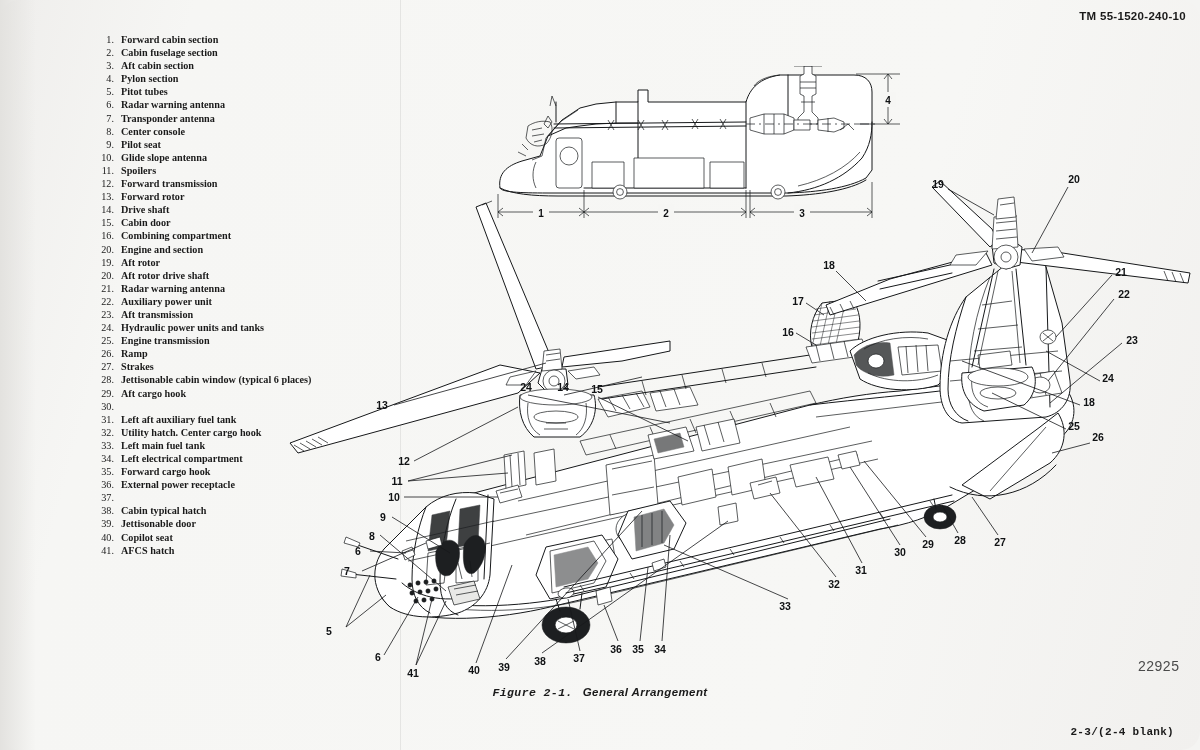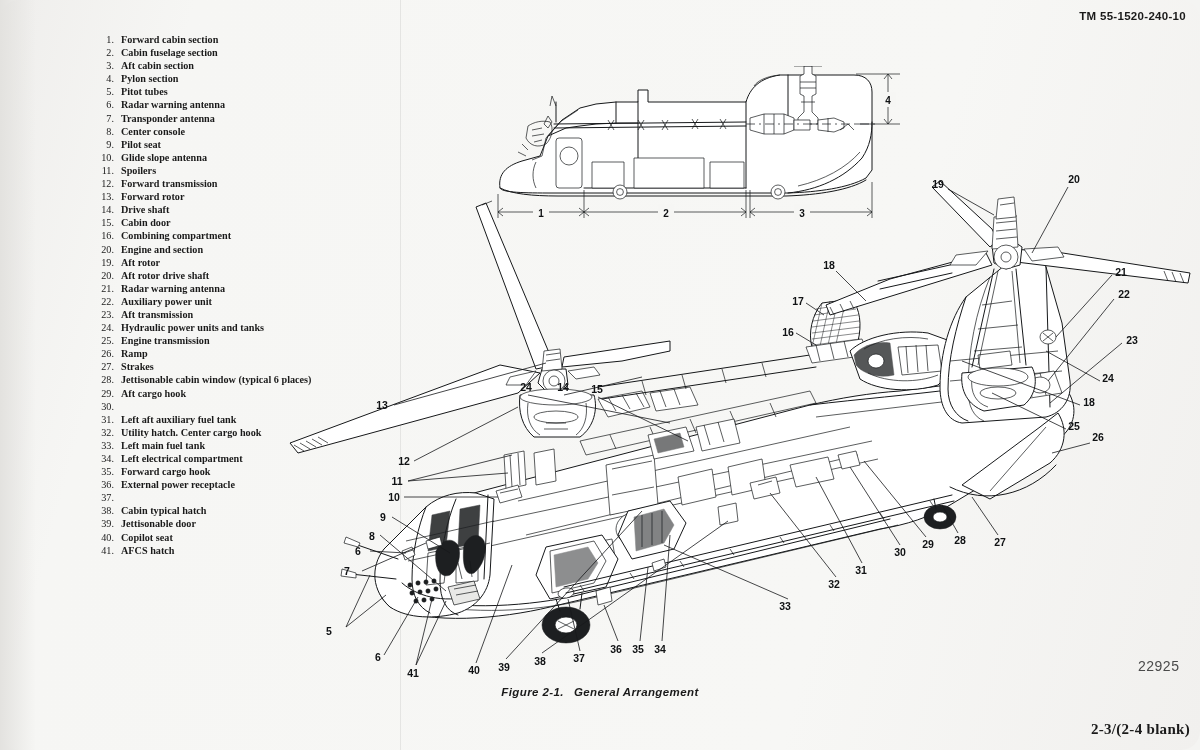--- a/index.html
+++ b/index.html
@@ -28,32 +28,32 @@
     background:rgba(0,0,0,.07);
   }
 
   
   .doc-id{
     position:absolute;right:14px;top:10px;
     font-family:"Liberation Sans", sans-serif;
     font-size:11.5px;font-weight:bold;letter-spacing:.3px;
   }
   .page-no{
-    position:absolute;right:10px;bottom:12px;
-    font-family:Liberation Serif, serif;
-    font-size:15px;font-weight:bold;letter-spacing:.3px;
+    position:absolute;right:26px;bottom:12px;
+    font-family:Liberation Mono, monospace;
+    font-size:11px;font-weight:bold;letter-spacing:.3px;
   }
   .fig-caption{
     position:absolute;left:0;right:0;top:686px;
     text-align:center;
     font-family:"Liberation Sans", sans-serif;
     font-style:italic;font-weight:bold;font-size:11.5px;
     letter-spacing:.4px;
   }
-  .fig-caption .num{margin-right:10px;}
+  .fig-caption .num{margin-right:10px;font-family:Liberation Mono, monospace;}
   .draw-no{
     position:absolute;left:1138px;top:658px;
     font-family:"Liberation Sans", sans-serif;
     font-size:14px;color:#4a4a4a;letter-spacing:.5px;
   }
 
   
   .legend{
     position:absolute;left:92px;top:33px;width:270px;
     font-size:10.2px;line-height:13.1px;

